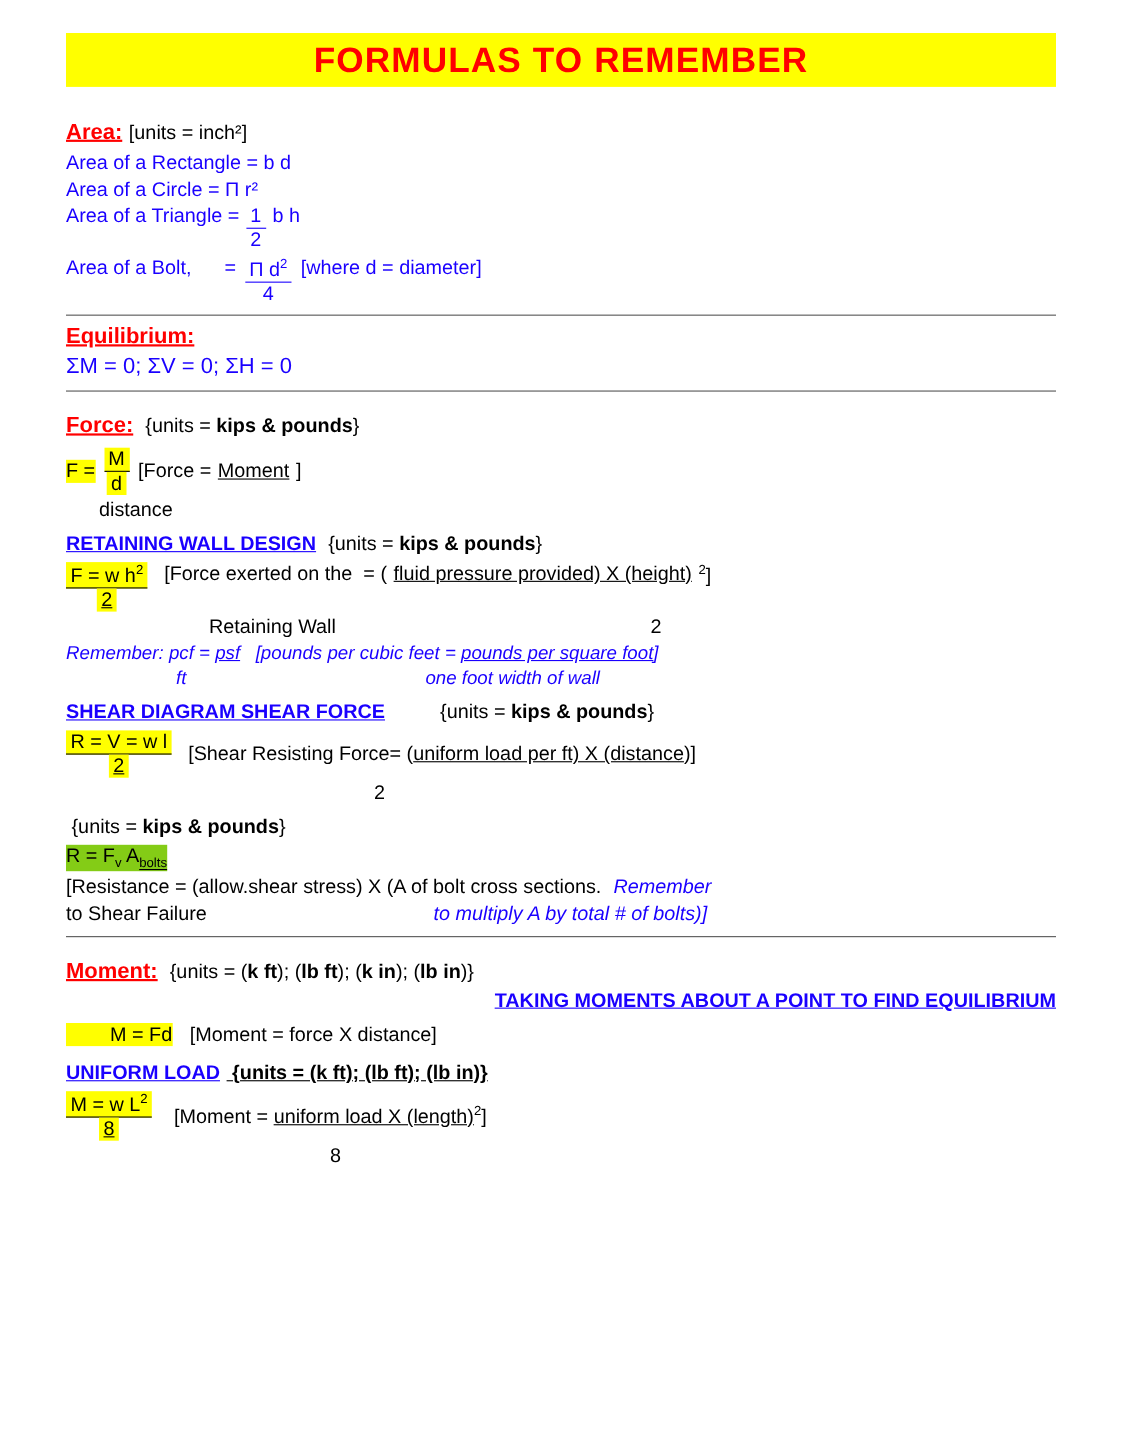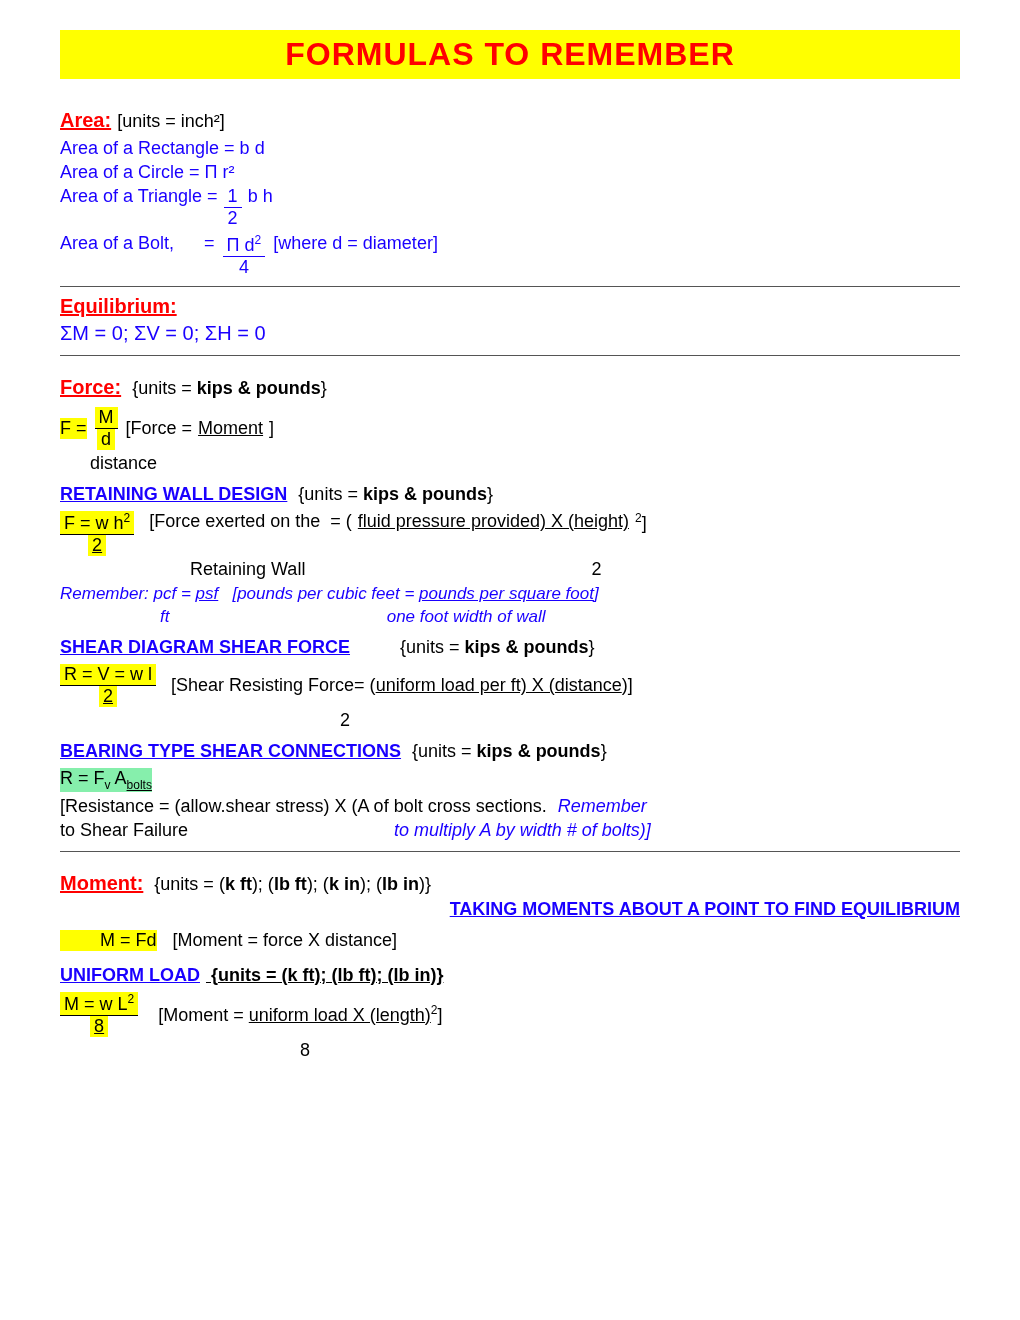--- a/index.html
+++ b/index.html
@@ -174,34 +174,33 @@
       <span style="border-bottom:1.5px solid #000; padding:0 4px; background:yellow;">R = V = w l</span>
       <span style="padding:0 4px; background:yellow; text-decoration:underline;">2</span>
     </span>
     <span>&nbsp;[Shear Resisting Force= (<span style="text-decoration:underline;">uniform load per ft) X (distance</span>)]</span>
   </div>
   <div class="row" style="margin-left:280px;">
     <span>2</span>
   </div>
 
   <div class="row" style="margin-top:10px;">
-    <span class="underline-blue">BEARING TYPE SHEAR CONNECTIONS</span>
     <span>&nbsp;{units = <strong>kips &amp; pounds</strong>}</span>
   </div>
 
   <div class="row" style="margin-top:6px;">
-    <span style="background:#86efac;">R = F<sub>v</sub> A<sub style="text-decoration:underline;">bolts</sub></span>
+    <span style="background:#84cc16;">R = F<sub>v</sub> A<sub style="text-decoration:underline;">bolts</sub></span>
   </div>
   <div class="row" style="margin-top:4px; flex-wrap:wrap;">
     <span>[Resistance = (allow.shear stress) X (A of bolt cross sections.</span>
     <span class="italic blue">&nbsp;<em>Remember</em></span>
   </div>
   <div class="row">
     <span>to Shear Failure</span>
-    <span style="margin-left:200px;" class="italic blue"><em>to multiply A by width # of bolts</em>)]</span>
+    <span style="margin-left:200px;" class="italic blue"><em>to multiply A by total # of bolts</em>)]</span>
   </div>
 
 
   <hr class="divider" style="margin-top:10px;">
 </div>
 
 <div class="section" style="margin-top:8px;">
   <div class="row">
     <span class="section-header">Moment:</span>
     <span>&nbsp;{units = (<strong>k ft</strong>); (<strong>lb ft</strong>); (<strong>k in</strong>); (<strong>lb in</strong>)}</span>

